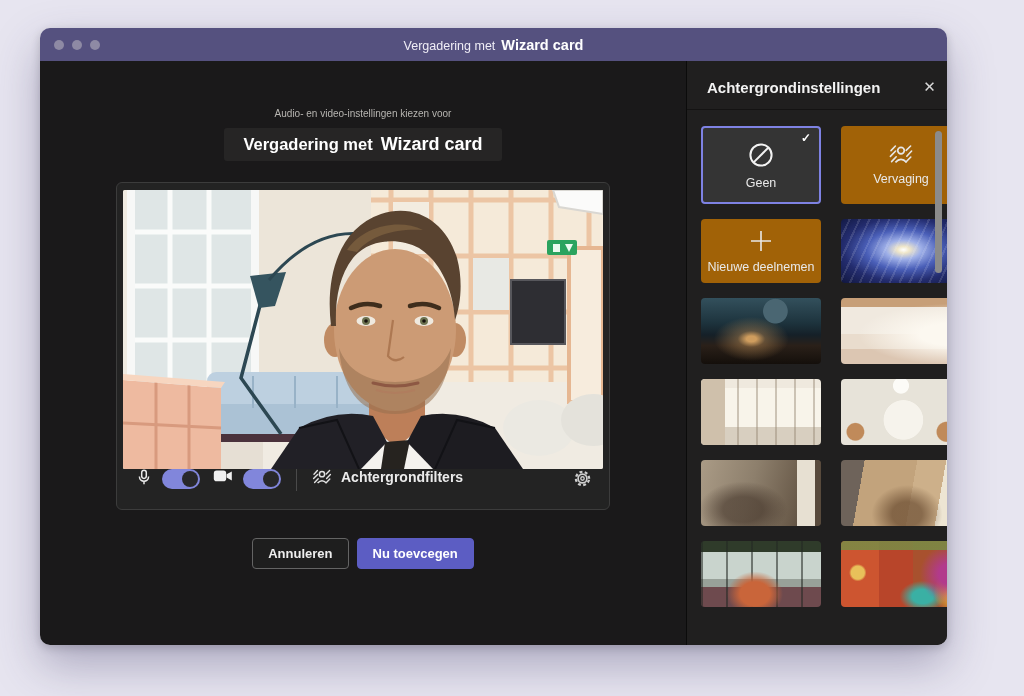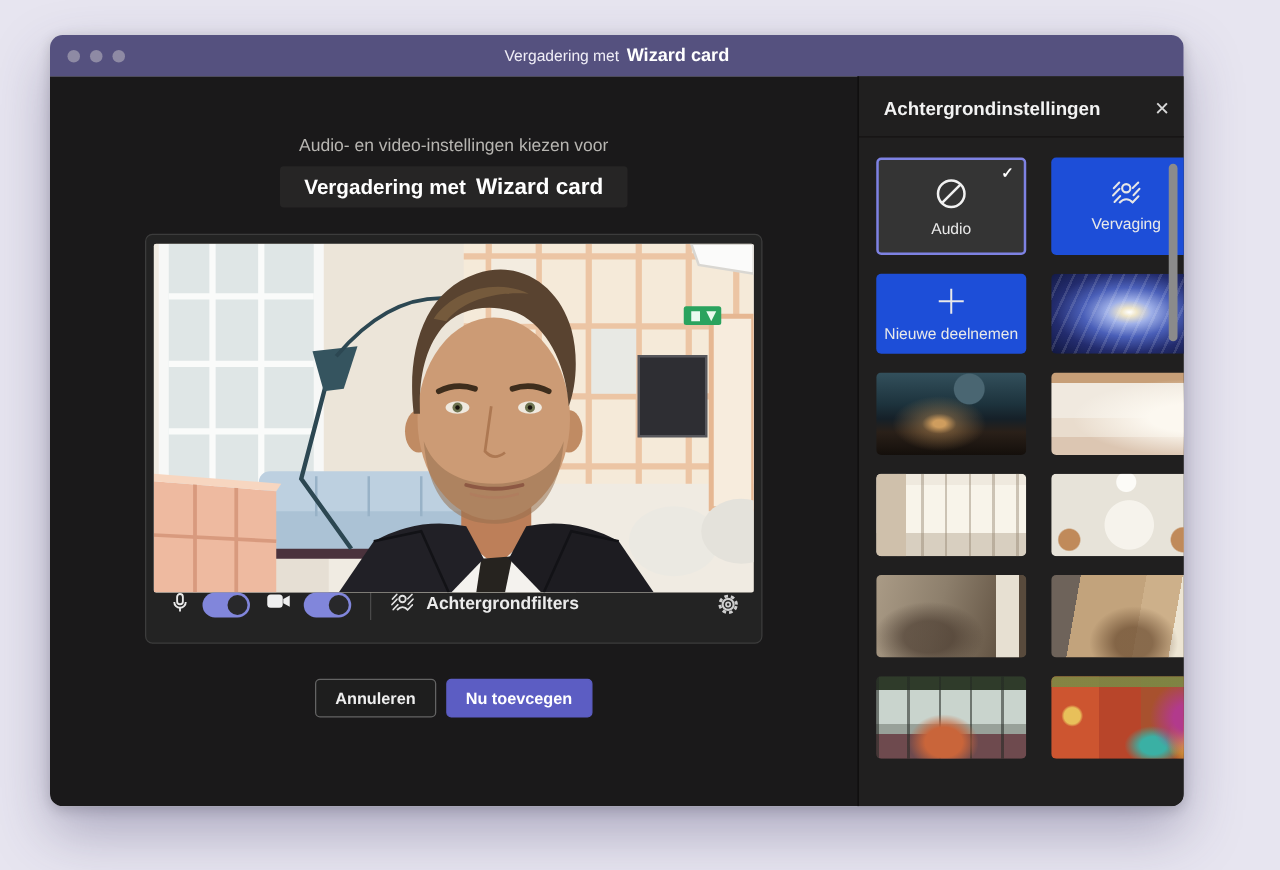--- a/index.html
+++ b/index.html
@@ -18,21 +18,21 @@
   .titlebar {
     height:33px; background:#55517f; position:relative; flex:none;
     display:flex; align-items:center; justify-content:center;
   }
   .traffic-lights { position:absolute; left:14px; top:0; bottom:0; display:flex; align-items:center; gap:8px; }
   .traffic-dot { width:10px; height:10px; border-radius:50%; background:#8e8aa4; }
   .win-title { color:#efedf6; font-size:12.5px; display:flex; align-items:baseline; gap:6px; }
   .win-title .title-name { font-size:14.5px; font-weight:bold; color:#ffffff; }
   .content { flex:1; display:flex; background:#1a191a; min-height:0; }
   .main { width:646px; flex:none; display:flex; flex-direction:column; align-items:center; }
-  .subtitle { margin-top:47px; font-size:14px; color:#b7b5b1; }
+  .subtitle { margin-top:47px; font-size:10px; color:#b7b5b1; }
   .heading-pill {
     margin-top:9px; background:#262525; border-radius:3px; padding:6px 19px;
     display:flex; align-items:baseline; gap:8px; color:#fff;
   }
   .heading-pill .h-prefix { font-size:16.5px; font-weight:bold; }
   .heading-pill .h-name { font-size:18px; font-weight:bold; }
   .preview-wrap {
     margin-top:21px; width:494px; background:#232323;
     border:1px solid #3c3c3c; border-radius:6px; overflow:hidden;
   }
@@ -68,21 +68,21 @@
   }
   .panel-title { color:#f2f2f2; font-size:15px; font-weight:bold; }
   .close-btn { color:#d8d8d8; font-size:15px; cursor:pointer; padding:0 4px; }
   .tiles {
     padding:16px 14px 10px 14px; display:grid;
     grid-template-columns:120px 120px;
     grid-template-rows:78px 64px 66px 66px 66px 66px;
     column-gap:20px; row-gap:15px;
   }
   .tile {
-    border-radius:4px; background:#1d4ed8; position:relative; cursor:pointer;
+    border-radius:4px; background:#a16207; position:relative; cursor:pointer;
     display:flex; flex-direction:column; align-items:center; justify-content:center;
     gap:7px; overflow:hidden; height:100%;
   }
   .tile-label { font-size:12.5px; color:#e9e9e9; }
   .tile.selected { border:2px solid #7e82e3; background:#343434; }
   .tile .check { position:absolute; top:3px; right:8px; color:#ffffff; font-size:12px; font-weight:bold; }
   .tile.image { display:block; }
   .thumb { width:100%; height:100%; }
   .scroll-thumb {
     position:absolute; right:5px; top:70px; width:7px; height:142px;
@@ -311,21 +311,21 @@
       <div class="tiles">
 
         <div class="tile selected">
           <span class="check">✓</span>
           <span class="icon">
             <svg width="28" height="28" viewBox="0 0 28 28">
               <circle cx="14" cy="14" r="10.6" stroke="#f2f2f2" stroke-width="2" fill="none"></circle>
               <line x1="6.9" y1="21.1" x2="21.1" y2="6.9" stroke="#f2f2f2" stroke-width="2"></line>
             </svg>
           </span>
-          <span class="tile-label">Audio</span>
+          <span class="tile-label">Geen</span>
         </div>
 
         <div class="tile">
           <span class="icon">
             <svg width="26" height="21" viewBox="0 0 26 21">
               <g stroke="#e6e6e6" stroke-width="1.6" stroke-linecap="round">
                 <line x1="3" y1="6.6" x2="7.4" y2="2.0"></line>
                 <line x1="2.4" y1="12.4" x2="7.6" y2="7.0"></line>
                 <line x1="3.6" y1="17.6" x2="8.2" y2="12.8"></line>
                 <line x1="18.2" y1="6.4" x2="22.6" y2="2.0"></line>

